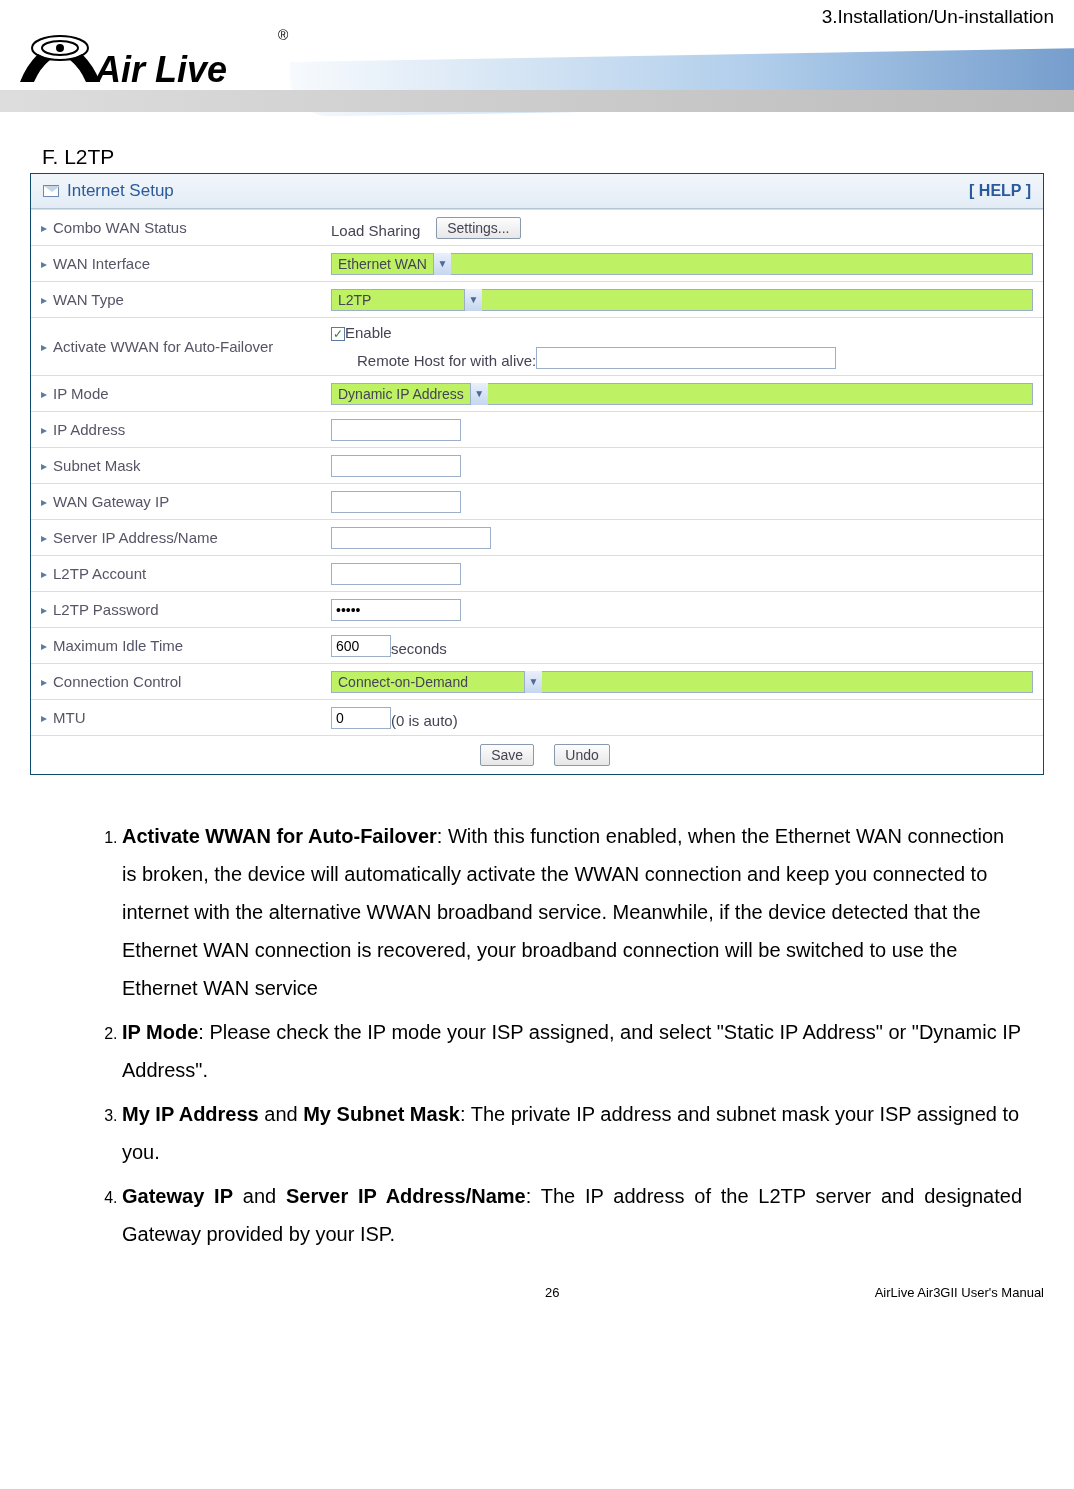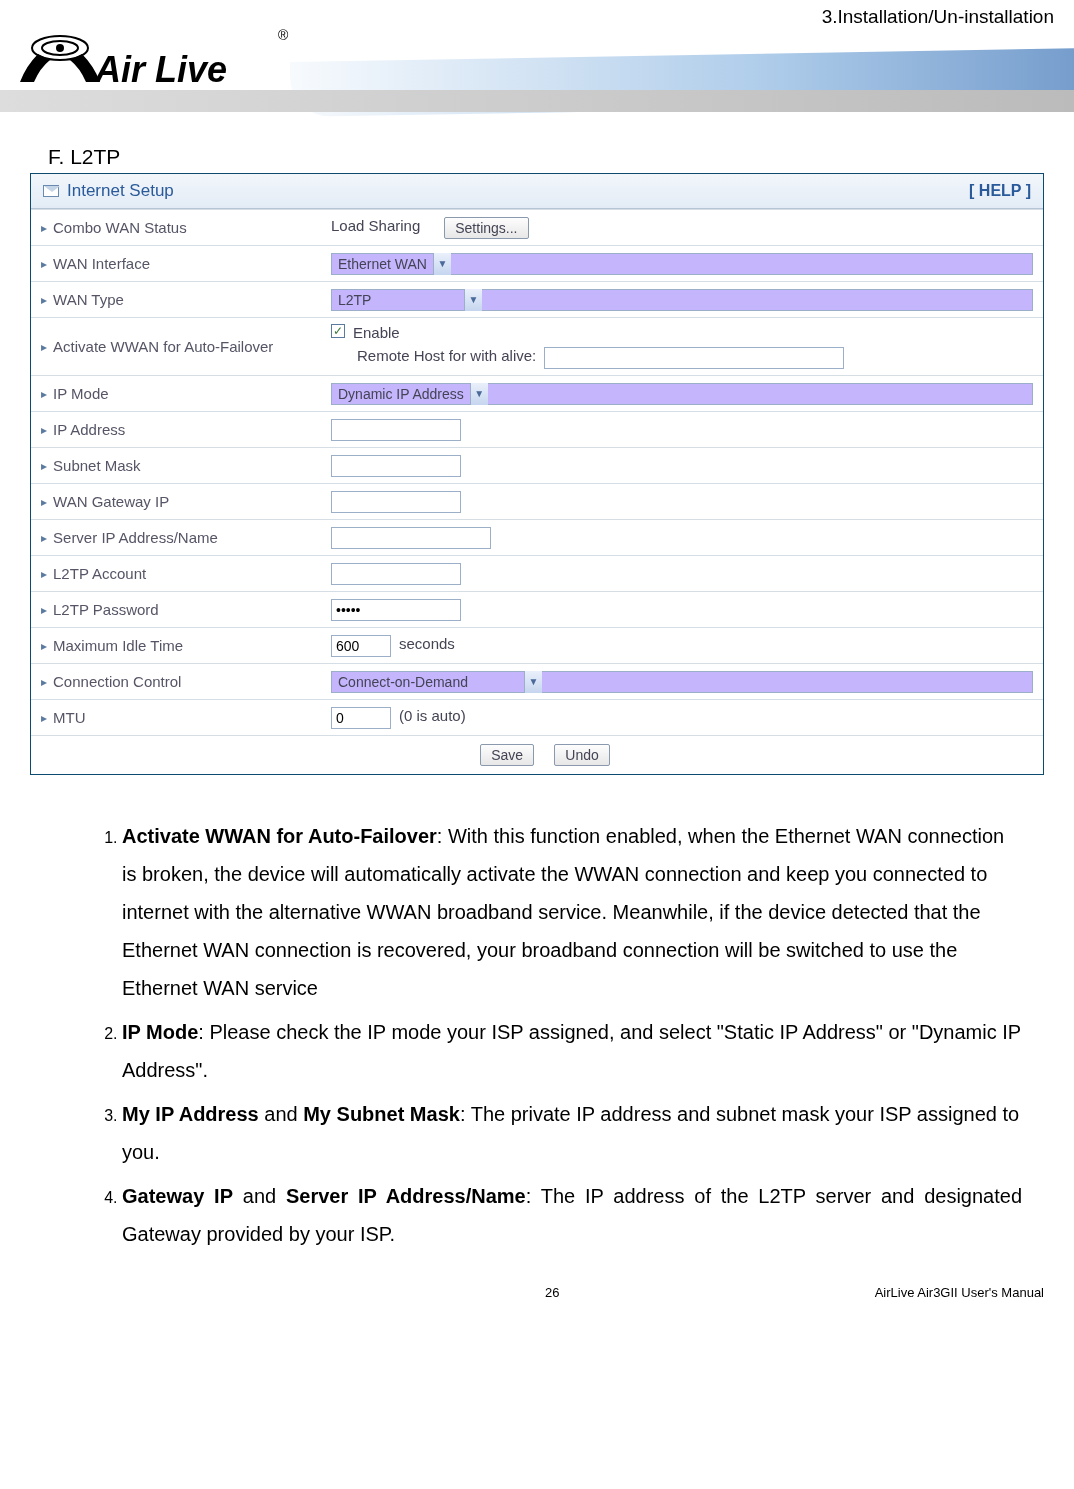--- a/index.html
+++ b/index.html
@@ -50,21 +50,21 @@
     top: 20px;
     left: 20px;
     width: 270px;
   }
   .logo svg { width: 270px; height: 80px; }
   .content {
     padding: 0 30px 0 30px;
   }
   .section-title {
     font-size: 21px;
-    margin: 15px 0 4px 18px;
+    margin: 15px 0 4px 12px;
   }
   .panel {
     border: 1px solid #0c4a6e;
     width: 100%;
     font-size: 15px;
     color: #445;
     background: #fff;
     border-collapse: collapse;
   }
   .panel-header {
@@ -123,42 +123,42 @@
   }
   .row-control {
     flex: 1;
     padding: 6px 10px;
     display: flex;
     flex-direction: column;
     gap: 6px;
   }
   .row-control .inline {
     display: flex;
-    align-items: flex-start;
-    gap: 8px;
+    align-items: flex-end;
+    gap: 0;
   }
   .row-control .indent {
     padding-left: 26px;
   }
   input[type="text"], input[type="password"] {
     border: 1px solid #9bb0c8;
     height: 22px;
     padding: 2px 4px;
     font-size: 14px;
   }
   .w-xs { width: 60px; }
   .w-sm { width: 130px; }
   .w-md { width: 160px; }
   .w-lg { width: 300px; }
   .sel-drop {
     display: inline-flex;
     align-items: center;
     border: 1px solid #9bb0c8;
     height: 22px;
-    background: #c4b5fd;
+    background: #bef264;
     padding: 0 0 0 6px;
     font-size: 14px;
   }
   .sel-drop .dd {
     width: 18px; height: 22px;
     display: flex; align-items: center; justify-content: center;
     background: linear-gradient(#eaf0fb,#c6d6ef);
     border-left: 1px solid #9bb0c8;
     margin-left: 6px;
     color: #4a6a9a;

